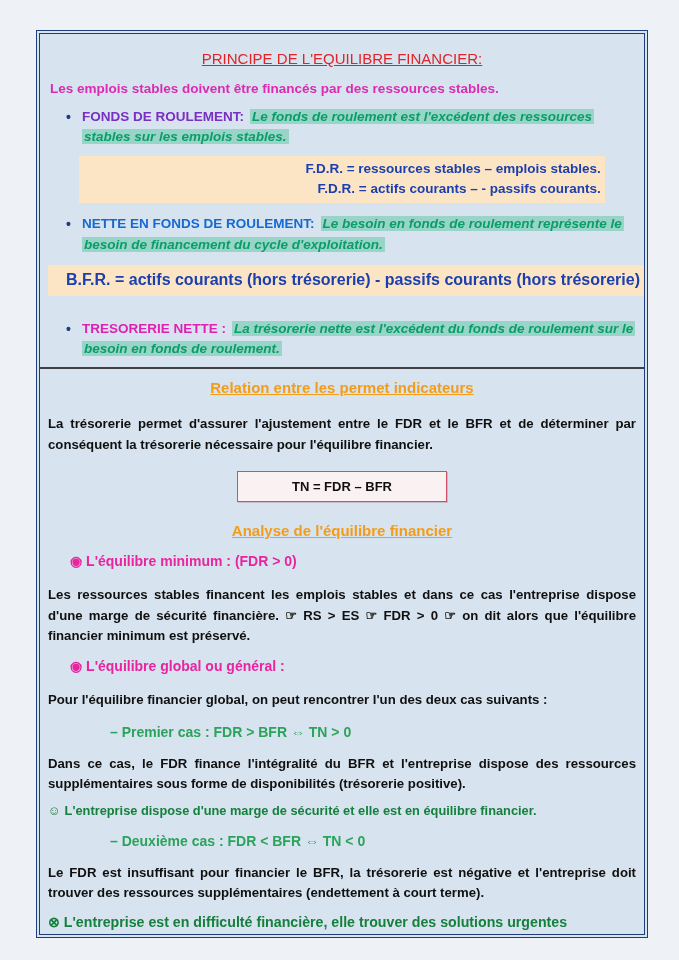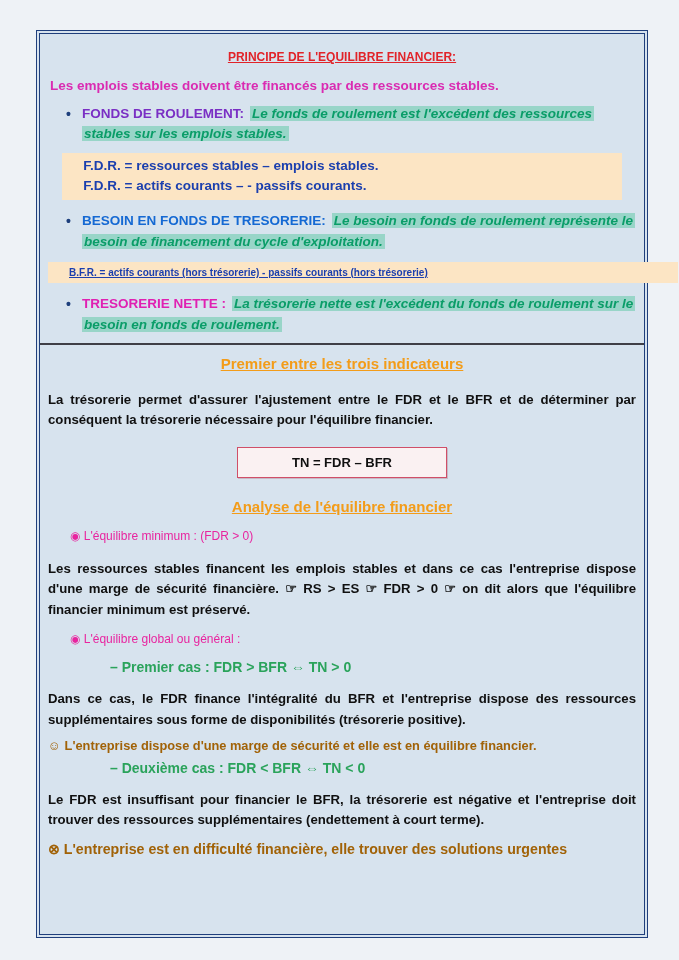--- a/index.html
+++ b/index.html
@@ -16,21 +16,21 @@
     background: var(--paper-bg, #d7e3ee);
     box-sizing: border-box;
   }
   .content {
     width: 100%; height: 100%;
     padding: 4px 8px 4px;
     display: flex; flex-direction: column;
     box-sizing: border-box;
   }
   .title {
-    font-size: 12px; font-weight: bold;
+    font-size: 15px; font-weight: normal;
     color: var(--title-red, #e12329);
     text-align: center; text-decoration: underline;
     margin: 12px 0 14px;
   }
   .subtitle {
     font-size: 13.5px; font-weight: bold;
     color: var(--magenta, #da2bb2);
     margin: 0 0 8px 2px;
   }
   .def-item {
@@ -45,24 +45,24 @@
   .term-magenta { color: var(--pink-term, #e020b2); }
   .green-def {
     color: var(--green-def, #0a9d68); font-style: italic;
     background: var(--def-highlight, #98d5c8);
     padding: 0 2px;
     -webkit-box-decoration-break: clone; box-decoration-break: clone;
   }
   .formula-box {
     background: var(--formula-bg, #fce5c4);
     color: var(--formula-blue, #1b3fae);
-    font-weight: bold; font-size: 13.5px; text-align: left;
-    margin: 4px auto 8px; width: 88%; padding: 3px 21px; line-height: 1.55;
+    font-weight: bold; font-size: 13.5px; text-align: right;
+    margin: 4px auto 8px; width: 88%; padding: 3px 4px; line-height: 1.55;
   }
-  .formula-box.full { width: 100%; margin: 6px 0 8px; font-size: 10px; text-decoration: underline; }
+  .formula-box.full { width: 100%; margin: 6px 0 20px; font-size: 16px; }
   .divider { border: none; border-top: 2px solid var(--divider, #3f3f46); margin: 4px -8px 6px; }
   .orange-heading {
     font-size: 15px; font-weight: bold;
     color: var(--orange, #f39c19);
     text-align: center; text-decoration: underline;
     margin: 4px 0 8px;
   }
   .body-text {
     font-size: 13.2px; font-weight: bold;
     color: var(--body-text, #101010);
@@ -71,74 +71,75 @@
   }
   .tn-box {
     border: 1px solid var(--tn-border, #d04f68);
     background: var(--tn-bg, #faf1f2);
     width: 200px; margin: 10px auto 16px;
     text-align: center; font-size: 13px; font-weight: bold;
     color: #101010; padding: 7px 4px;
     box-shadow: 1px 1px 0 rgba(150,60,80,0.25);
   }
   .pink-heading {
-    font-size: 12px; font-weight: normal;
+    font-size: 14px; font-weight: bold;
     color: var(--pink-heading, #e8249f);
     margin: 6px 0 6px 22px;
   }
   .case-heading {
     font-size: 14px; font-weight: bold;
     color: var(--green-case, #2aa35b);
     margin: 7px 0 4px 62px;
   }
-  .note { font-size: 12.8px; font-weight: bold; color: #a16207; margin: 2px 0 0; }
+  .note { font-size: 12.8px; font-weight: bold; color: #15803d; margin: 2px 0 8px; }
   .note-big { font-size: 14.2px; margin-top: 4px; }
 </style>
 </head>
 <body>
 
 <div class="frame">
   <div class="content">
 
     <h1 class="title">PRINCIPE DE L'EQUILIBRE FINANCIER:</h1>
     <p class="subtitle">Les emplois stables doivent être financés par des ressources stables.</p>
 
     <div class="def-item">
       <span class="bullet">•</span><span class="term term-purple">FONDS DE ROULEMENT:</span><span class="green-def">Le fonds de roulement est l'excédent des ressources stables sur les emplois stables.</span>
     </div>
     <div class="formula-box">
       <div>F.D.R. = ressources stables – emplois stables.</div>
       <div>F.D.R. = actifs courants – - passifs courants.</div>
     </div>
 
     <div class="def-item">
-      <span class="bullet">•</span><span class="term term-blue">BESOIN EN FONDS DE TRESORERIE:</span><span class="green-def">Le besoin en fonds de roulement représente le besoin de financement du cycle d'exploitation.</span>
+      <span class="bullet">•</span><span class="term term-blue">NETTE EN FONDS DE ROULEMENT:</span><span class="green-def">Le besoin en fonds de roulement représente le besoin de financement du cycle d'exploitation.</span>
     </div>
     <div class="formula-box full">
       <div>B.F.R. = actifs courants (hors trésorerie) - passifs courants (hors trésorerie)</div>
     </div>
 
     <div class="def-item">
       <span class="bullet">•</span><span class="term term-magenta">TRESORERIE NETTE :</span><span class="green-def">La trésorerie nette est l'excédent du fonds de roulement sur le besoin en fonds de roulement.</span>
     </div>
 
     <hr class="divider">
 
-    <h2 class="orange-heading">Premier entre les trois indicateurs</h2>
+    <h2 class="orange-heading">Relation entre les permet indicateurs</h2>
     <p class="body-text">La trésorerie permet d'assurer l'ajustement entre le FDR et le BFR et de déterminer par conséquent la trésorerie nécessaire pour l'équilibre financier.</p>
     <div class="tn-box">
       <span>TN =  FDR – BFR</span>
     </div>
 
     <h2 class="orange-heading">Analyse de l'équilibre financier</h2>
 
     <h3 class="pink-heading">◉ L'équilibre minimum : (FDR &gt; 0)</h3>
     <p class="body-text">Les ressources stables financent les emplois stables et dans ce cas l'entreprise dispose d'une marge de sécurité financière. ☞ RS &gt; ES  ☞ FDR &gt; 0 ☞ on dit alors que l'équilibre financier minimum est  préservé.</p>
 
     <h3 class="pink-heading">◉ L'équilibre global ou général :</h3>
+    <p class="body-text">Pour l'équilibre financier global, on peut rencontrer l'un des deux cas suivants :</p>
 
     <h4 class="case-heading">– Premier cas : FDR &gt; BFR  ⇔  TN &gt; 0</h4>
     <p class="body-text">Dans ce cas, le FDR finance l'intégralité du BFR et l'entreprise dispose des ressources supplémentaires sous forme de disponibilités (trésorerie positive).</p>
     <p class="note">☺ L'entreprise dispose d'une marge de sécurité et elle est en équilibre financier.</p>
 
     <h4 class="case-heading">– Deuxième cas : FDR &lt; BFR  ⇔  TN &lt; 0</h4>
     <p class="body-text">Le FDR est insuffisant pour financier le BFR, la trésorerie est négative et l'entreprise doit trouver des ressources supplémentaires (endettement à court terme).</p>
     <p class="note note-big">⊗ L'entreprise est en difficulté financière, elle trouver des solutions urgentes</p>
 
   </div>

